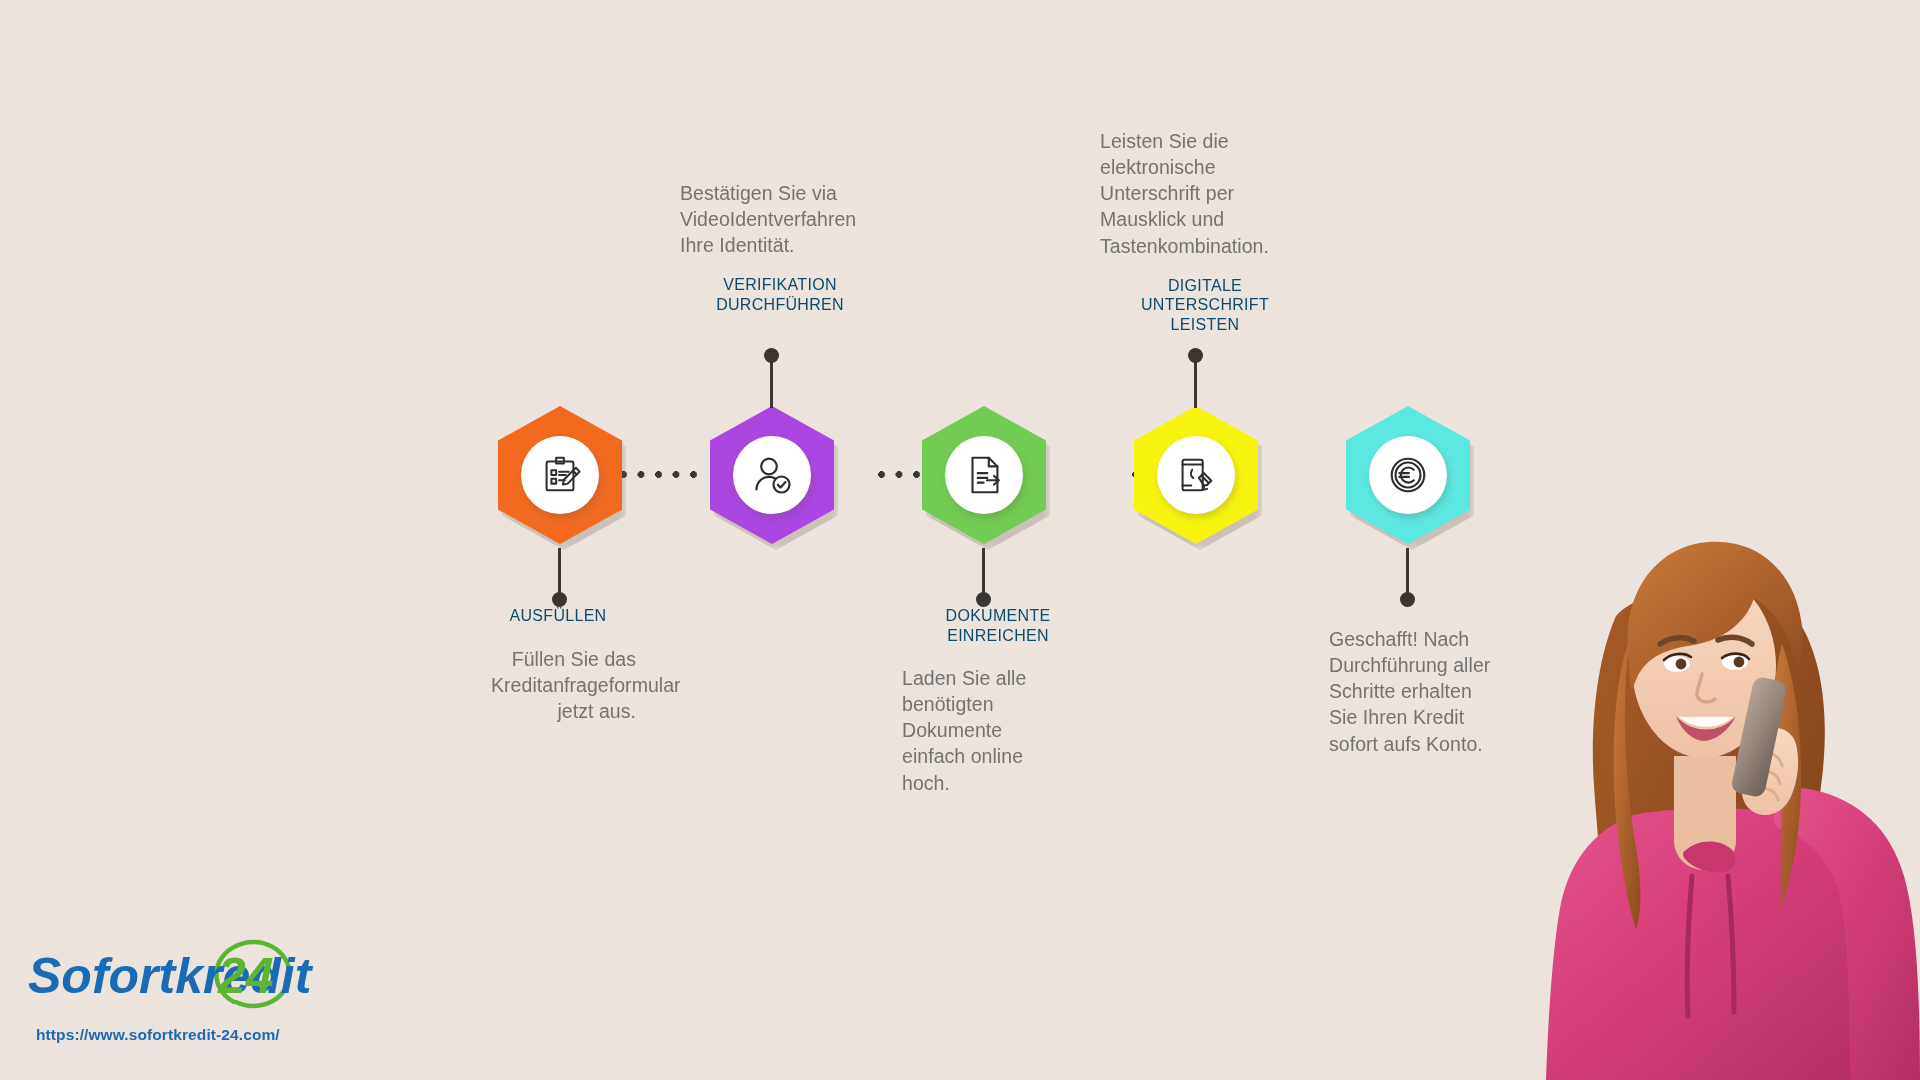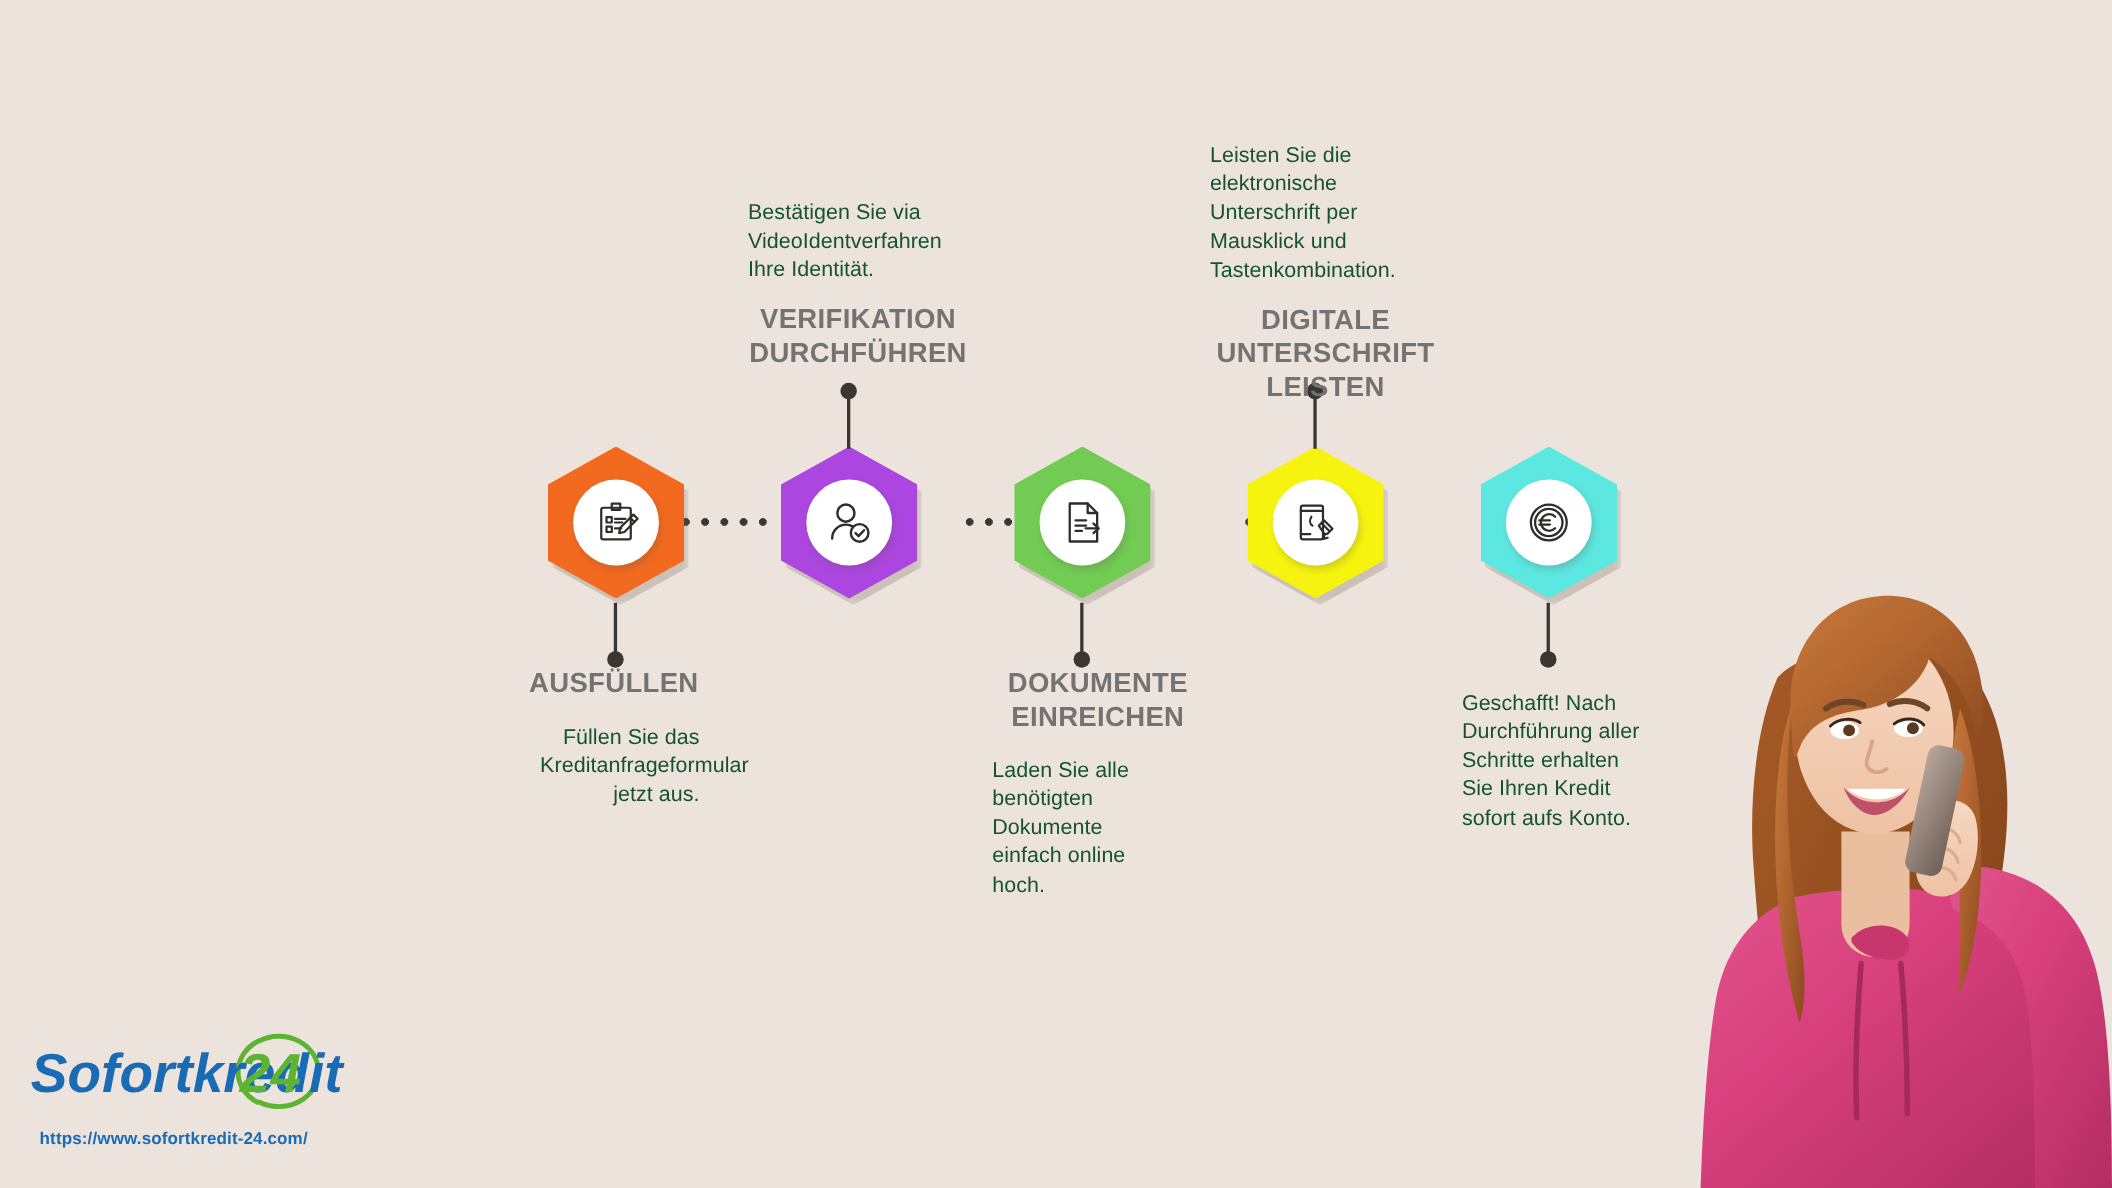--- a/index.html
+++ b/index.html
@@ -78,28 +78,28 @@
     width: 15px; height: 15px;
     border-radius: 50%;
     background: #3a3634;
   }
 
   
   .blk { position: absolute; }
   .blk .desc {
     font-size: 19.5px;
     line-height: 1.34;
-    color: #14532d;
+    color: #737373;
     letter-spacing: 0.05px;
   }
   .blk .title {
-    font-size: 25px;
-    font-weight: bold;
+    font-size: 16px;
+    font-weight: normal;
     line-height: 1.22;
-    color: #737373;
+    color: #0c4a6e;
     letter-spacing: 0.3px;
   }
   .blk.center .title, .blk.center .desc { text-align: center; }
   .blk.above .title { margin-top: 17px; }
   .blk.below .desc  { margin-top: 20px; }
 
   
   #logo-area { position: absolute; left: 22px; top: 936px; width: 330px; }
   #logo-url {
     margin-top: 8px;

